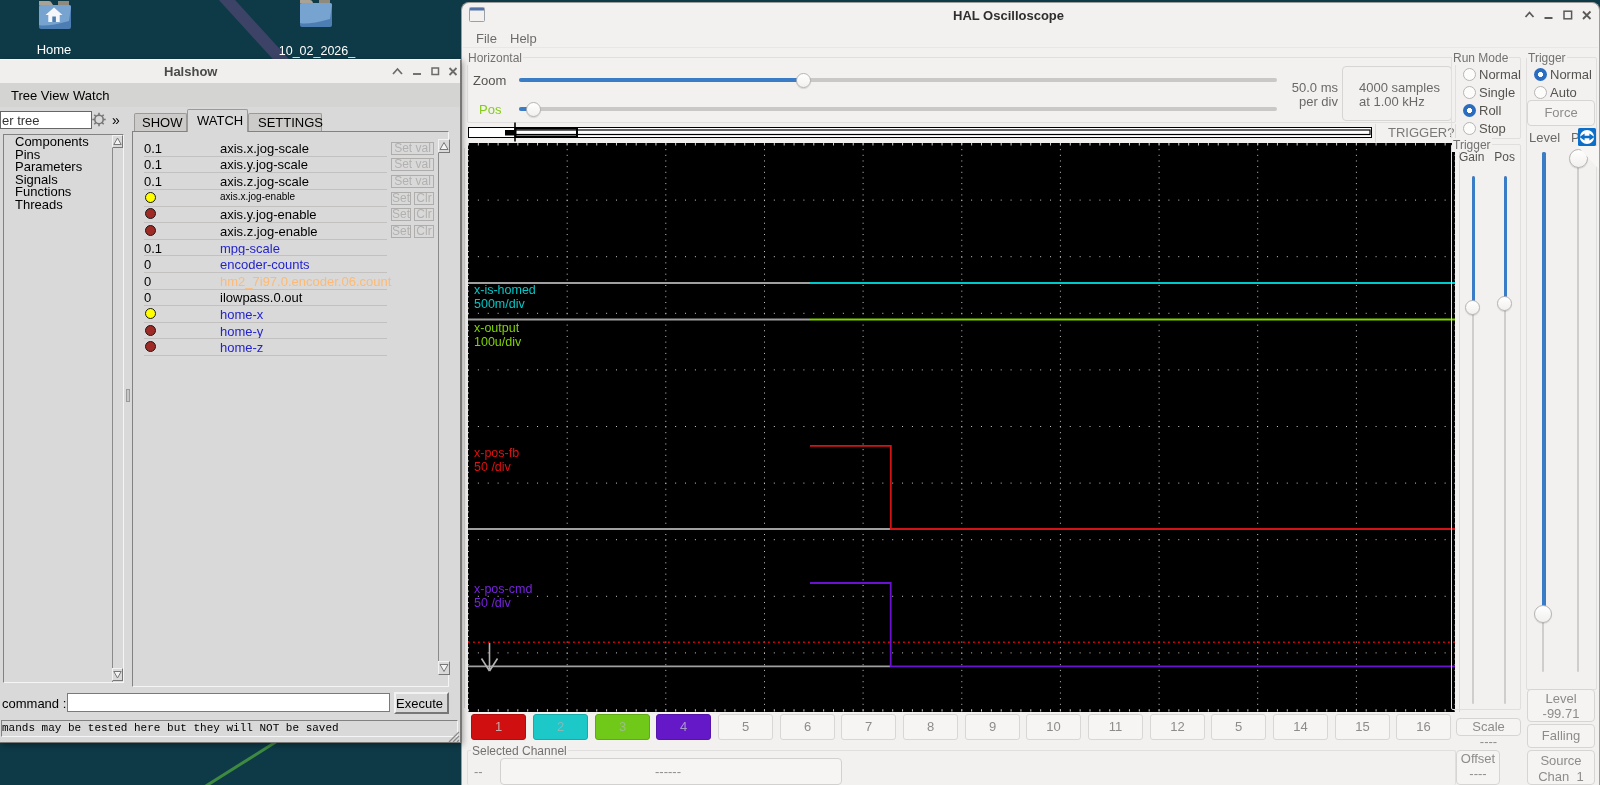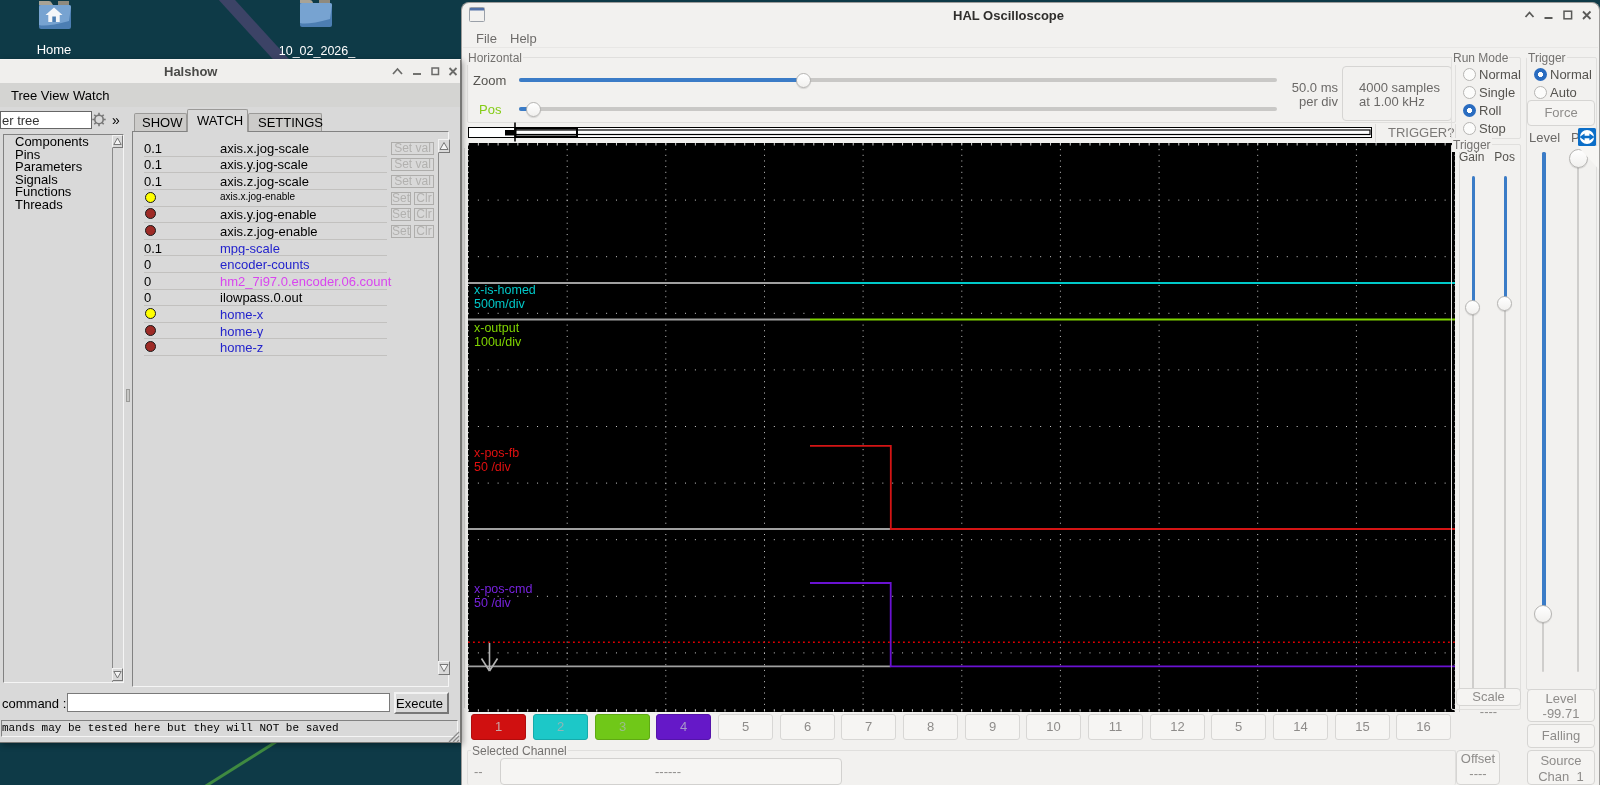--- a/index.html
+++ b/index.html
@@ -181,21 +181,21 @@
 <div class="handle" style="left:1534px;top:605px;width:18px;height:18px"></div>
 <div class="vtrack" style="left:1577px;top:165px;height:507px;width:2px"></div>
 <div class="handle" style="left:1569px;top:149px;width:19px;height:19px"></div>
 <div class="abs" style="left:1577px;top:145.5px;width:22px;height:24px;background:#f7f6f4;clip-path:polygon(0 0,100% 0,100% 100%)"></div>
 <svg class="abs" style="left:1578px;top:128px" width="18" height="18" viewBox="0 0 18 18">
   <rect x="0" y="0" width="18" height="18" rx="1.5" fill="#0b6ec8"></rect>
   <circle cx="9" cy="9" r="7.1" fill="#fff"></circle>
   <path d="M1.5,9 L6.6,5.6 V7.7 H11.4 V5.6 L16.5,9 L11.4,12.4 V10.3 H6.6 V12.4 Z" fill="#0b6ec8"></path>
 </svg>
 
-<div class="flatbtn" style="left:1456px;top:688px;width:65px;height:18px">Scale<br>----</div>
+<div class="flatbtn" style="left:1456px;top:718px;width:65px;height:18px">Scale<br>----</div>
 <div class="flatbtn" style="left:1456px;top:750px;width:44px;height:35px">Offset<br>----</div>
 <div class="flatbtn" style="left:1527px;top:689px;width:68px;height:33px;font-size:13px;line-height:15px;padding-top:1px">Level<br>-99.71</div>
 <div class="flatbtn" style="left:1527px;top:724px;width:68px;height:24px;line-height:22px">Falling</div>
 <div class="flatbtn" style="left:1527px;top:750px;width:68px;height:35px;line-height:16px;padding-top:2px">Source<br>Chan&nbsp;&nbsp;1</div>
 
 <div class="chbtn" style="left:471px;top:714px;background:#d01010;border-color:#b00d0d;color:#c9a7a7">1</div>
 <div class="chbtn" style="left:533px;top:714px;background:#1cc8c8;border-color:#17aaaa;color:#8fb6b6">2</div>
 <div class="chbtn" style="left:595px;top:714px;background:#70c818;border-color:#5fa914;color:#9bbd8d">3</div>
 <div class="chbtn" style="left:656px;top:714px;background:#6518c8;border-color:#5514aa;color:#a898c9">4</div>
 <div class="chbtn" style="left:718px;top:714px">5</div>
@@ -298,21 +298,21 @@
 <div class="sep" style="left:144px;top:238.7px;width:243px"></div>
 <div class="setbtn" style="left:391px;top:224.9px;width:20px;height:13px;line-height:11px">Set</div>
 <div class="setbtn" style="left:414px;top:224.9px;width:20px;height:13px;line-height:11px">Clr</div>
 <div class="lbl tk" style="left:144px;top:240.5px">0.1</div>
 <div class="lbl" style="left:220px;top:240.5px;font-size:13px;color:#2424cc">mpg-scale</div>
 <div class="sep" style="left:144px;top:255.3px;width:243px"></div>
 <div class="lbl tk" style="left:144px;top:257.1px">0</div>
 <div class="lbl" style="left:220px;top:257.1px;font-size:13px;color:#2424cc">encoder-counts</div>
 <div class="sep" style="left:144px;top:271.9px;width:243px"></div>
 <div class="lbl tk" style="left:144px;top:273.8px">0</div>
-<div class="lbl" style="left:220px;top:273.8px;font-size:13px;color:#d946ef">hm2_7i97.0.encoder.06.count</div>
+<div class="lbl" style="left:220px;top:273.8px;font-size:13px;color:#fdba74">hm2_7i97.0.encoder.06.count</div>
 <div class="sep" style="left:144px;top:288.6px;width:243px"></div>
 <div class="lbl tk" style="left:144px;top:290.4px">0</div>
 <div class="lbl" style="left:220px;top:290.4px;font-size:13px;color:#000">ilowpass.0.out</div>
 <div class="sep" style="left:144px;top:305.2px;width:243px"></div>
 <div class="led" style="left:145px;top:308.0px;background:#ffff00"></div>
 <div class="lbl" style="left:220px;top:307.0px;font-size:13px;color:#2424cc">home-x</div>
 <div class="sep" style="left:144px;top:321.8px;width:243px"></div>
 <div class="led" style="left:145px;top:324.6px;background:#9e2b26"></div>
 <div class="lbl" style="left:220px;top:323.6px;font-size:13px;color:#2424cc">home-y</div>
 <div class="sep" style="left:144px;top:338.4px;width:243px"></div>

